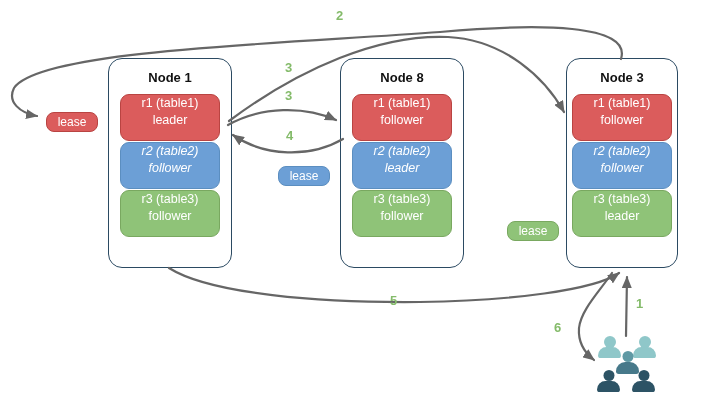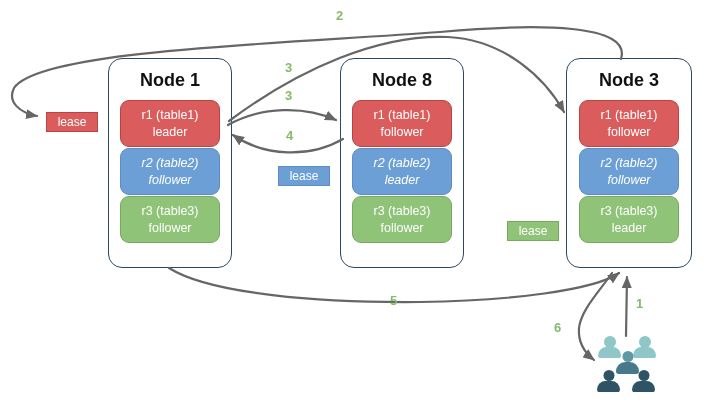--- a/index.html
+++ b/index.html
@@ -13,38 +13,38 @@
   .node {
     position:absolute; width:124px; height:210px;
     background:#ffffff;
     border:1px solid var(--node-stroke);
     border-radius:14px;
     box-sizing:border-box;
     display:flex; flex-direction:column; align-items:center;
   }
   .node-title {
     margin-top:11px; margin-bottom:9px;
-    font-size:18px; font-weight:bold; color:var(--title);
+    font-size:13px; font-weight:bold; color:var(--title);
   }
   .replica {
     width:100px; height:47px; margin-bottom:1px;
     border-radius:9px; border:1px solid transparent;
     box-sizing:border-box;
-    display:flex; flex-direction:column; align-items:center; justify-content:center;
+    display:flex; flex-direction:column; align-items:center; justify-content:flex-start;
     color:var(--text-light); font-size:12.5px; line-height:1.32;
     text-align:center;
   }
   .replica[data-color="red"]   { background:var(--red-fill);   border-color:var(--red-stroke); }
   .replica[data-color="blue"]  { background:var(--blue-fill);  border-color:var(--blue-stroke);font-style:italic; }
   .replica[data-color="green"] { background:var(--green-fill); border-color:var(--green-stroke); }
 
   
   .lease {
     position:absolute; width:52px; height:20px;
-    border-radius:0; border:1px solid transparent;
+    border-radius:8px; border:1px solid transparent;
     box-sizing:border-box;
     display:flex; align-items:center; justify-content:center;
     color:var(--text-light); font-size:12px;
   }
   .lease[data-color="red"]   { background:var(--red-fill);   border-color:var(--red-stroke); }
   .lease[data-color="blue"]  { background:var(--blue-fill);  border-color:var(--blue-stroke); }
   .lease[data-color="green"] { background:var(--green-fill); border-color:var(--green-stroke); }
 
   
   #arrows { position:absolute; left:0; top:0; width:704px; height:405px; pointer-events:none; }
@@ -101,21 +101,21 @@
     <div class="replica" data-color="blue">
       <span>r2 (table2)</span>
       <span>leader</span>
     </div>
     <div class="replica" data-color="green">
       <span>r3 (table3)</span>
       <span>follower</span>
     </div>
   </div>
 
-  <div class="node" style="left:566px; top:58px; width:126px;">
+  <div class="node" style="left:566px; top:58px; width:112px;">
     <div class="node-title">Node 3</div>
     <div class="replica" data-color="red">
       <span>r1 (table1)</span>
       <span>follower</span>
     </div>
     <div class="replica" data-color="blue">
       <span>r2 (table2)</span>
       <span>follower</span>
     </div>
     <div class="replica" data-color="green">

